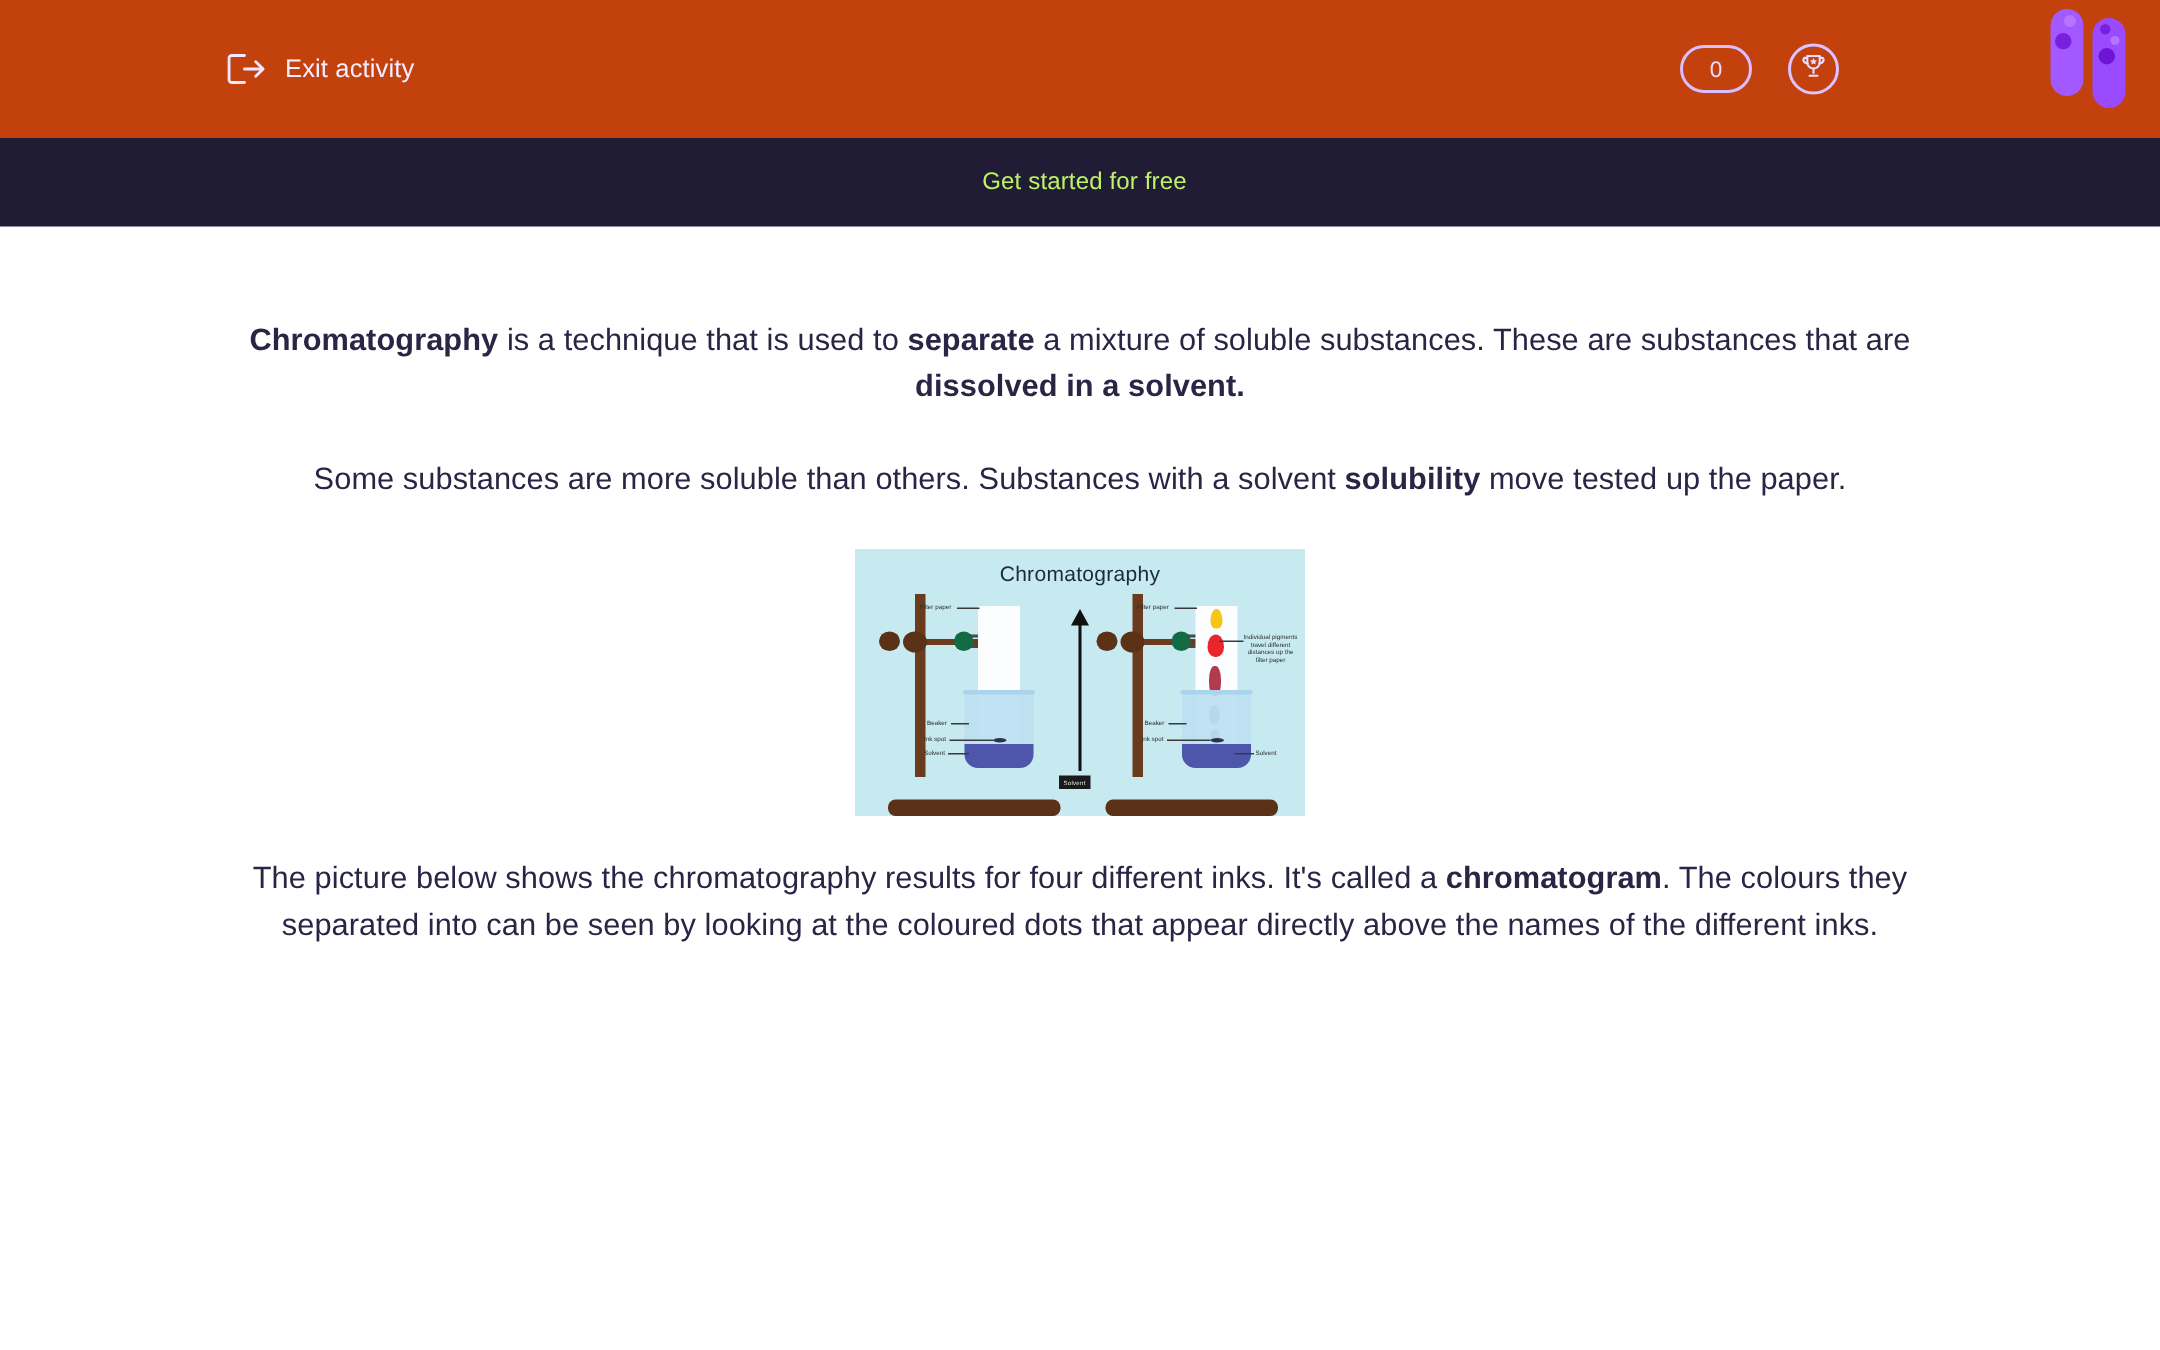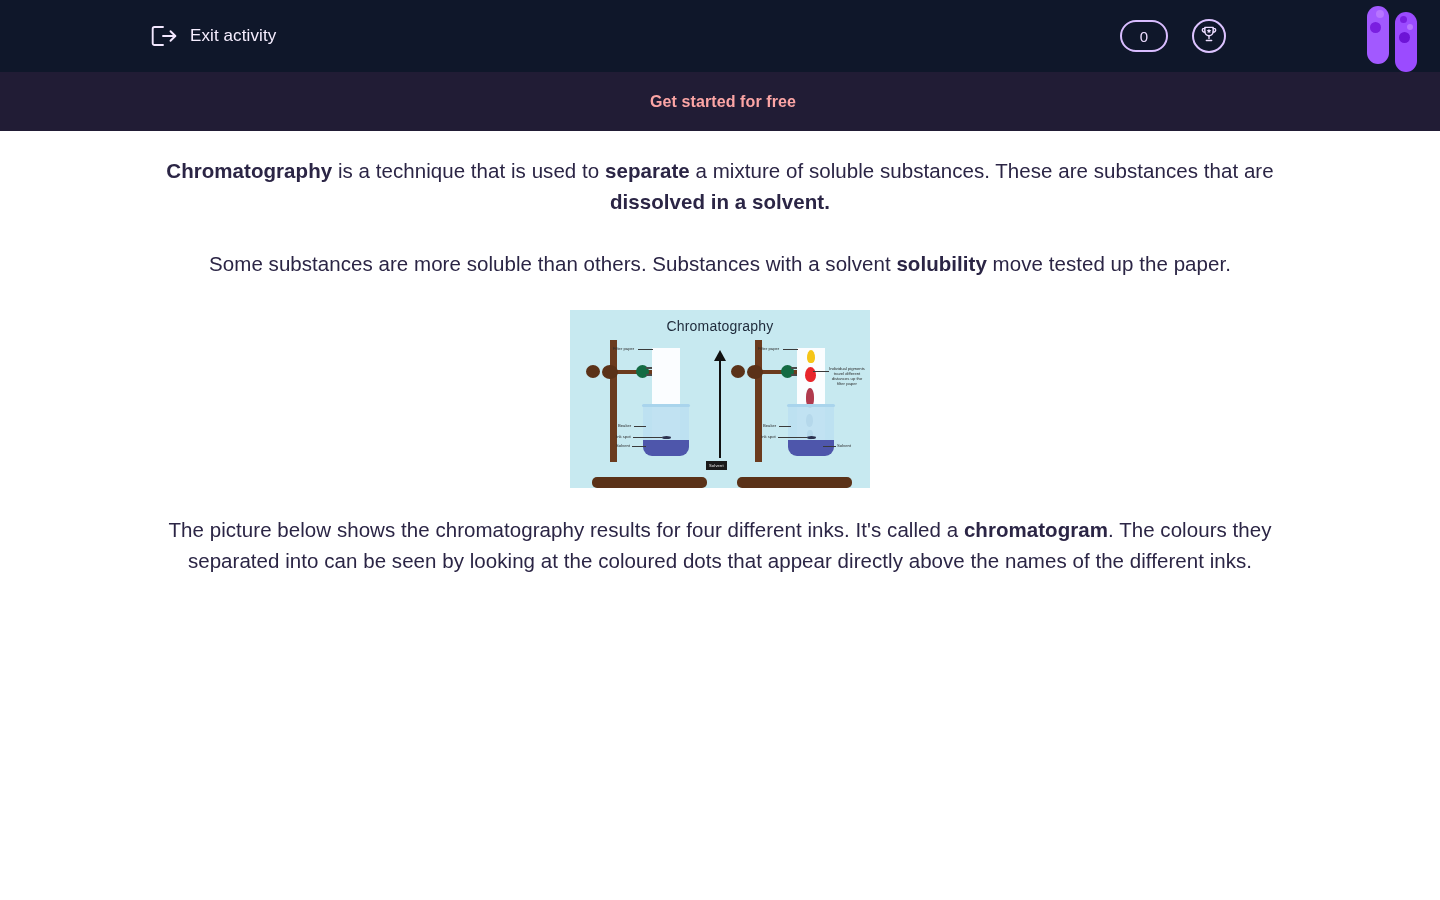--- a/index.html
+++ b/index.html
@@ -8,22 +8,22 @@
     width: 1440px;
     height: 900px;
     background: #ffffff;
     font-family: "Liberation Sans", sans-serif;
     overflow: hidden;
   }
 
   
   .appbar {
     position: relative;
-    height: 72px;
-    background: #0f172a;
+    height: 92px;
+    background: #c2410c;
     display: flex;
     align-items: center;
     overflow: hidden;
   }
   .exit-btn {
     position: absolute;
     left: 150px;
     display: flex;
     align-items: center;
     gap: 12px;
@@ -104,32 +104,32 @@
     height: 59px;
     background: #211c35;
     display: flex;
     align-items: center;
     justify-content: center;
     color: #ffffff;
     font-size: 16px;
     letter-spacing: .1px;
   }
   .promo .cta {
-    font-weight: 700;
+    font-weight: 400;
     margin-left: 6px;
-    color: #fca5a5;
+    color: #bef264;
     text-decoration: none;
     cursor: pointer;
   }
 
   
   .content {
     width: 1140px;
     margin: 0 auto;
-    padding-top: 24px;
+    padding-top: 60px;
     text-align: center;
   }
   .para {
     font-size: 20.5px;
     line-height: 31px;
     color: #2b2545;
     margin-bottom: 31px;
     letter-spacing: .05px;
   }
   .para b { font-weight: 700; }

